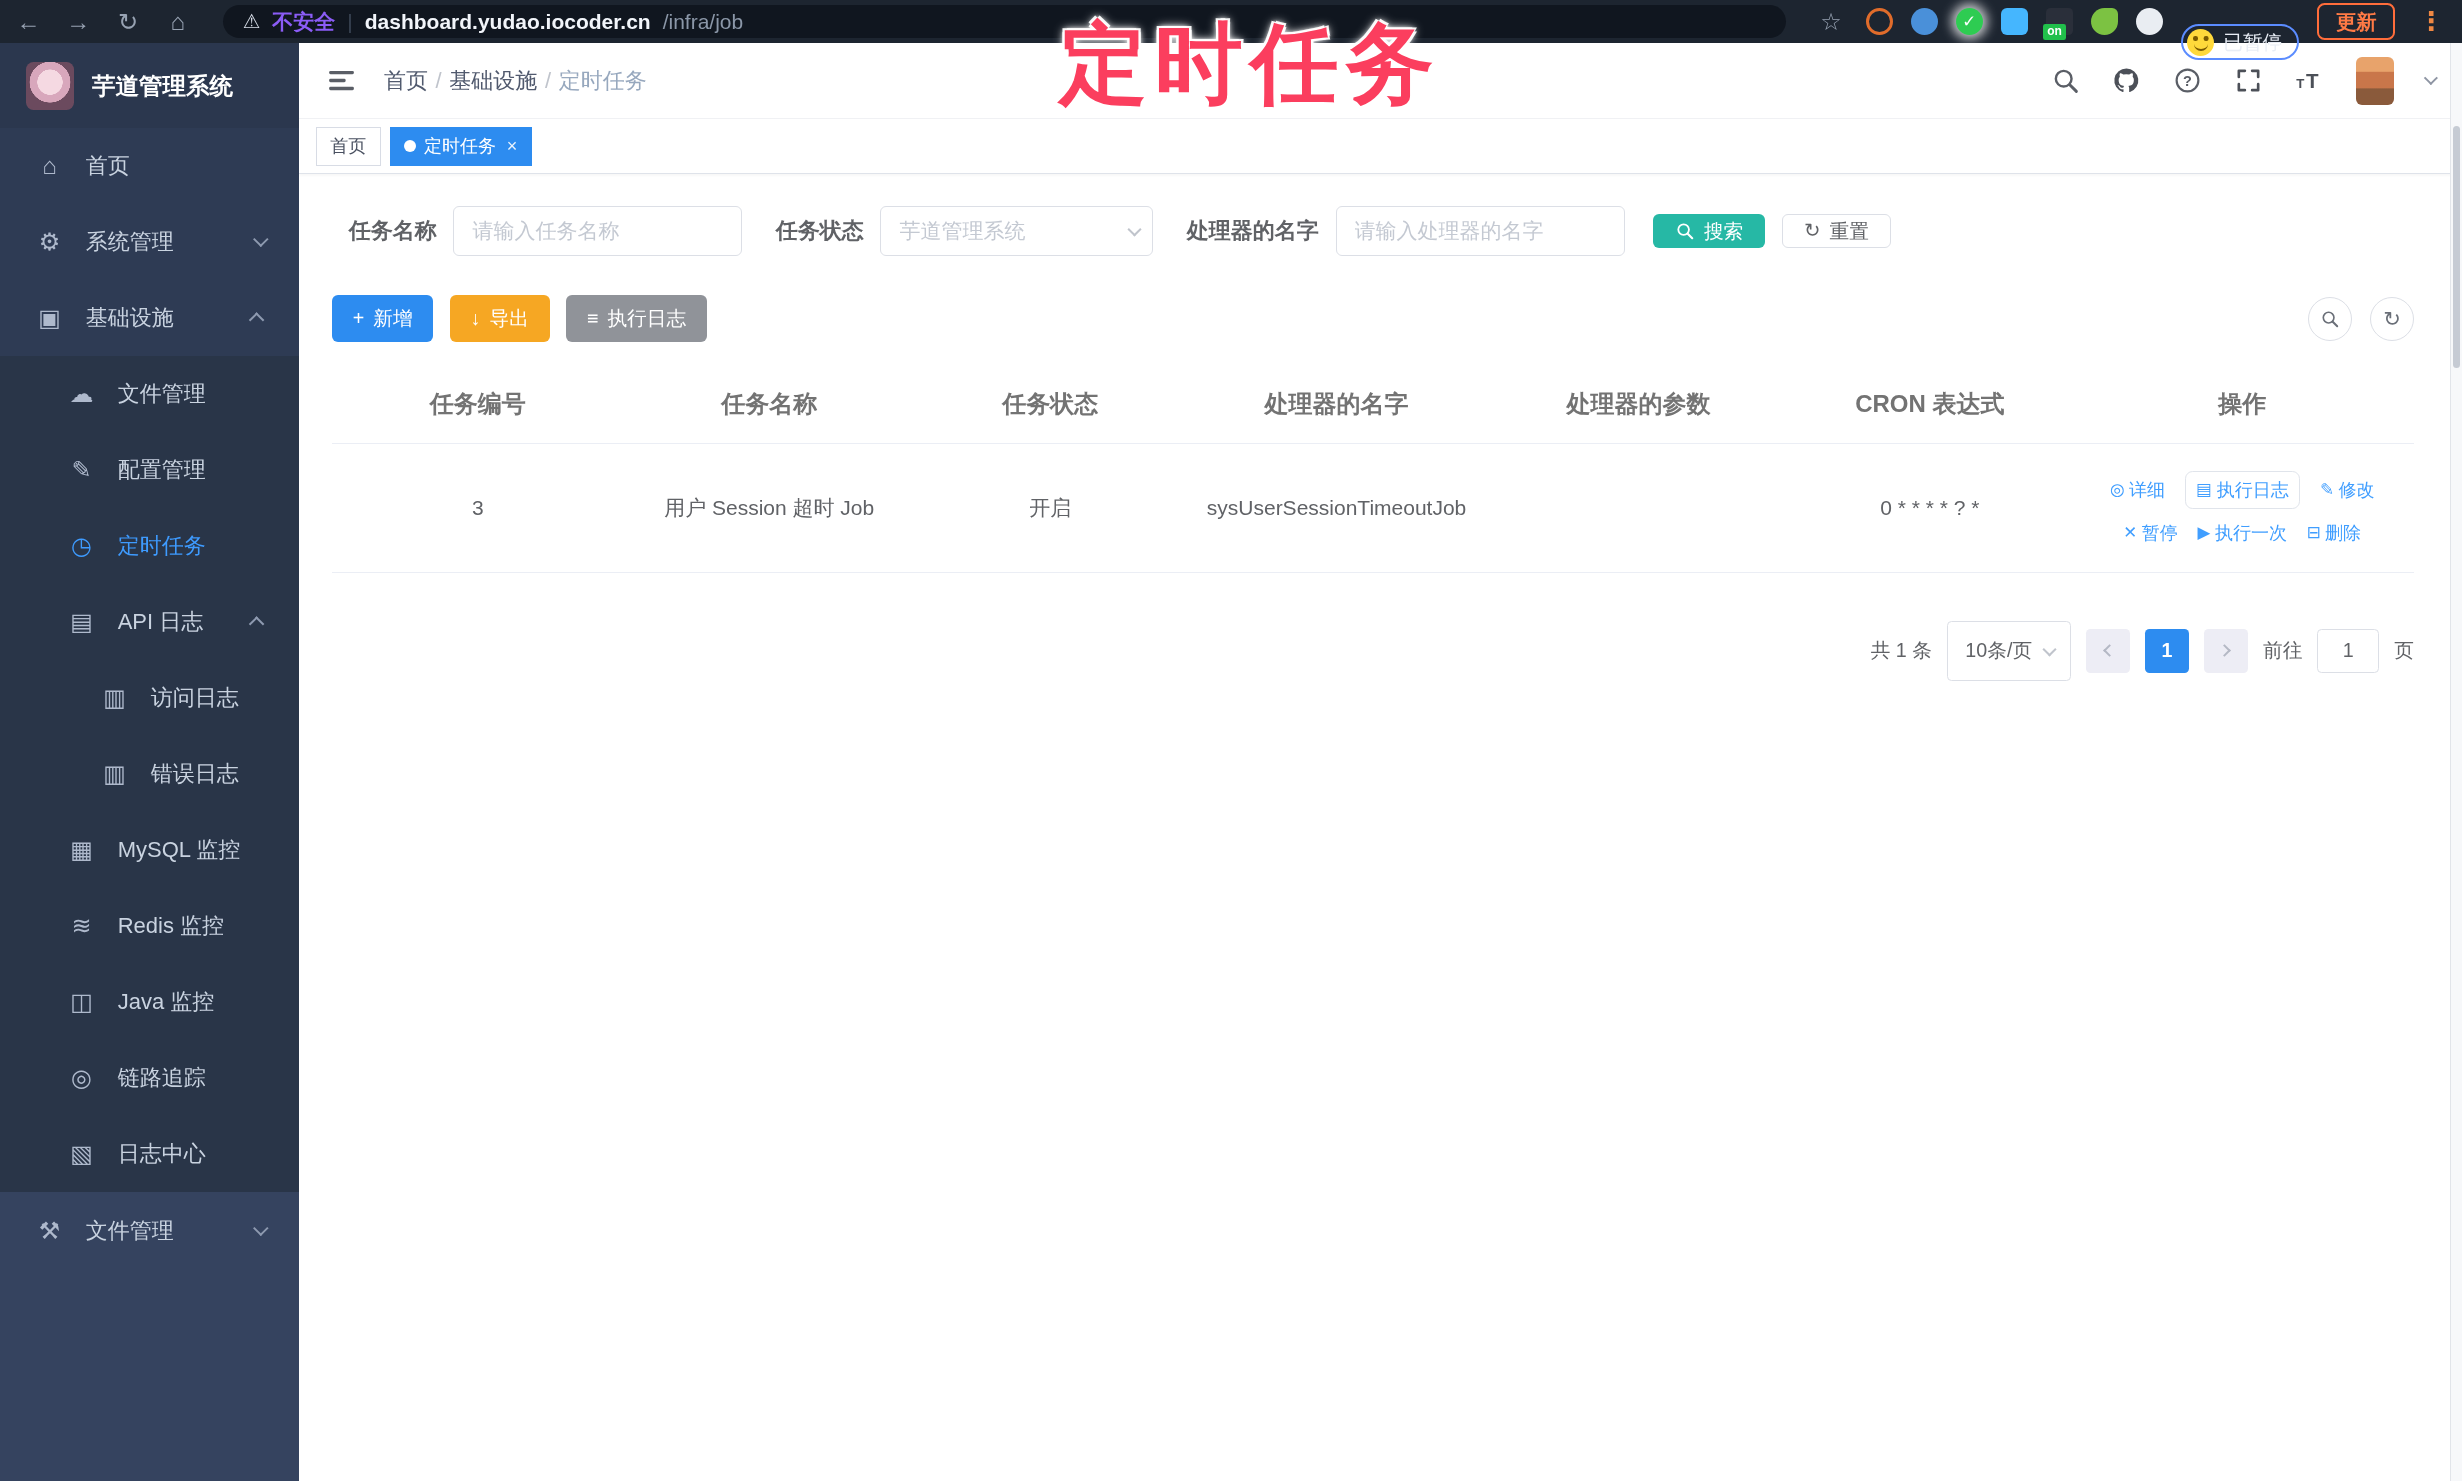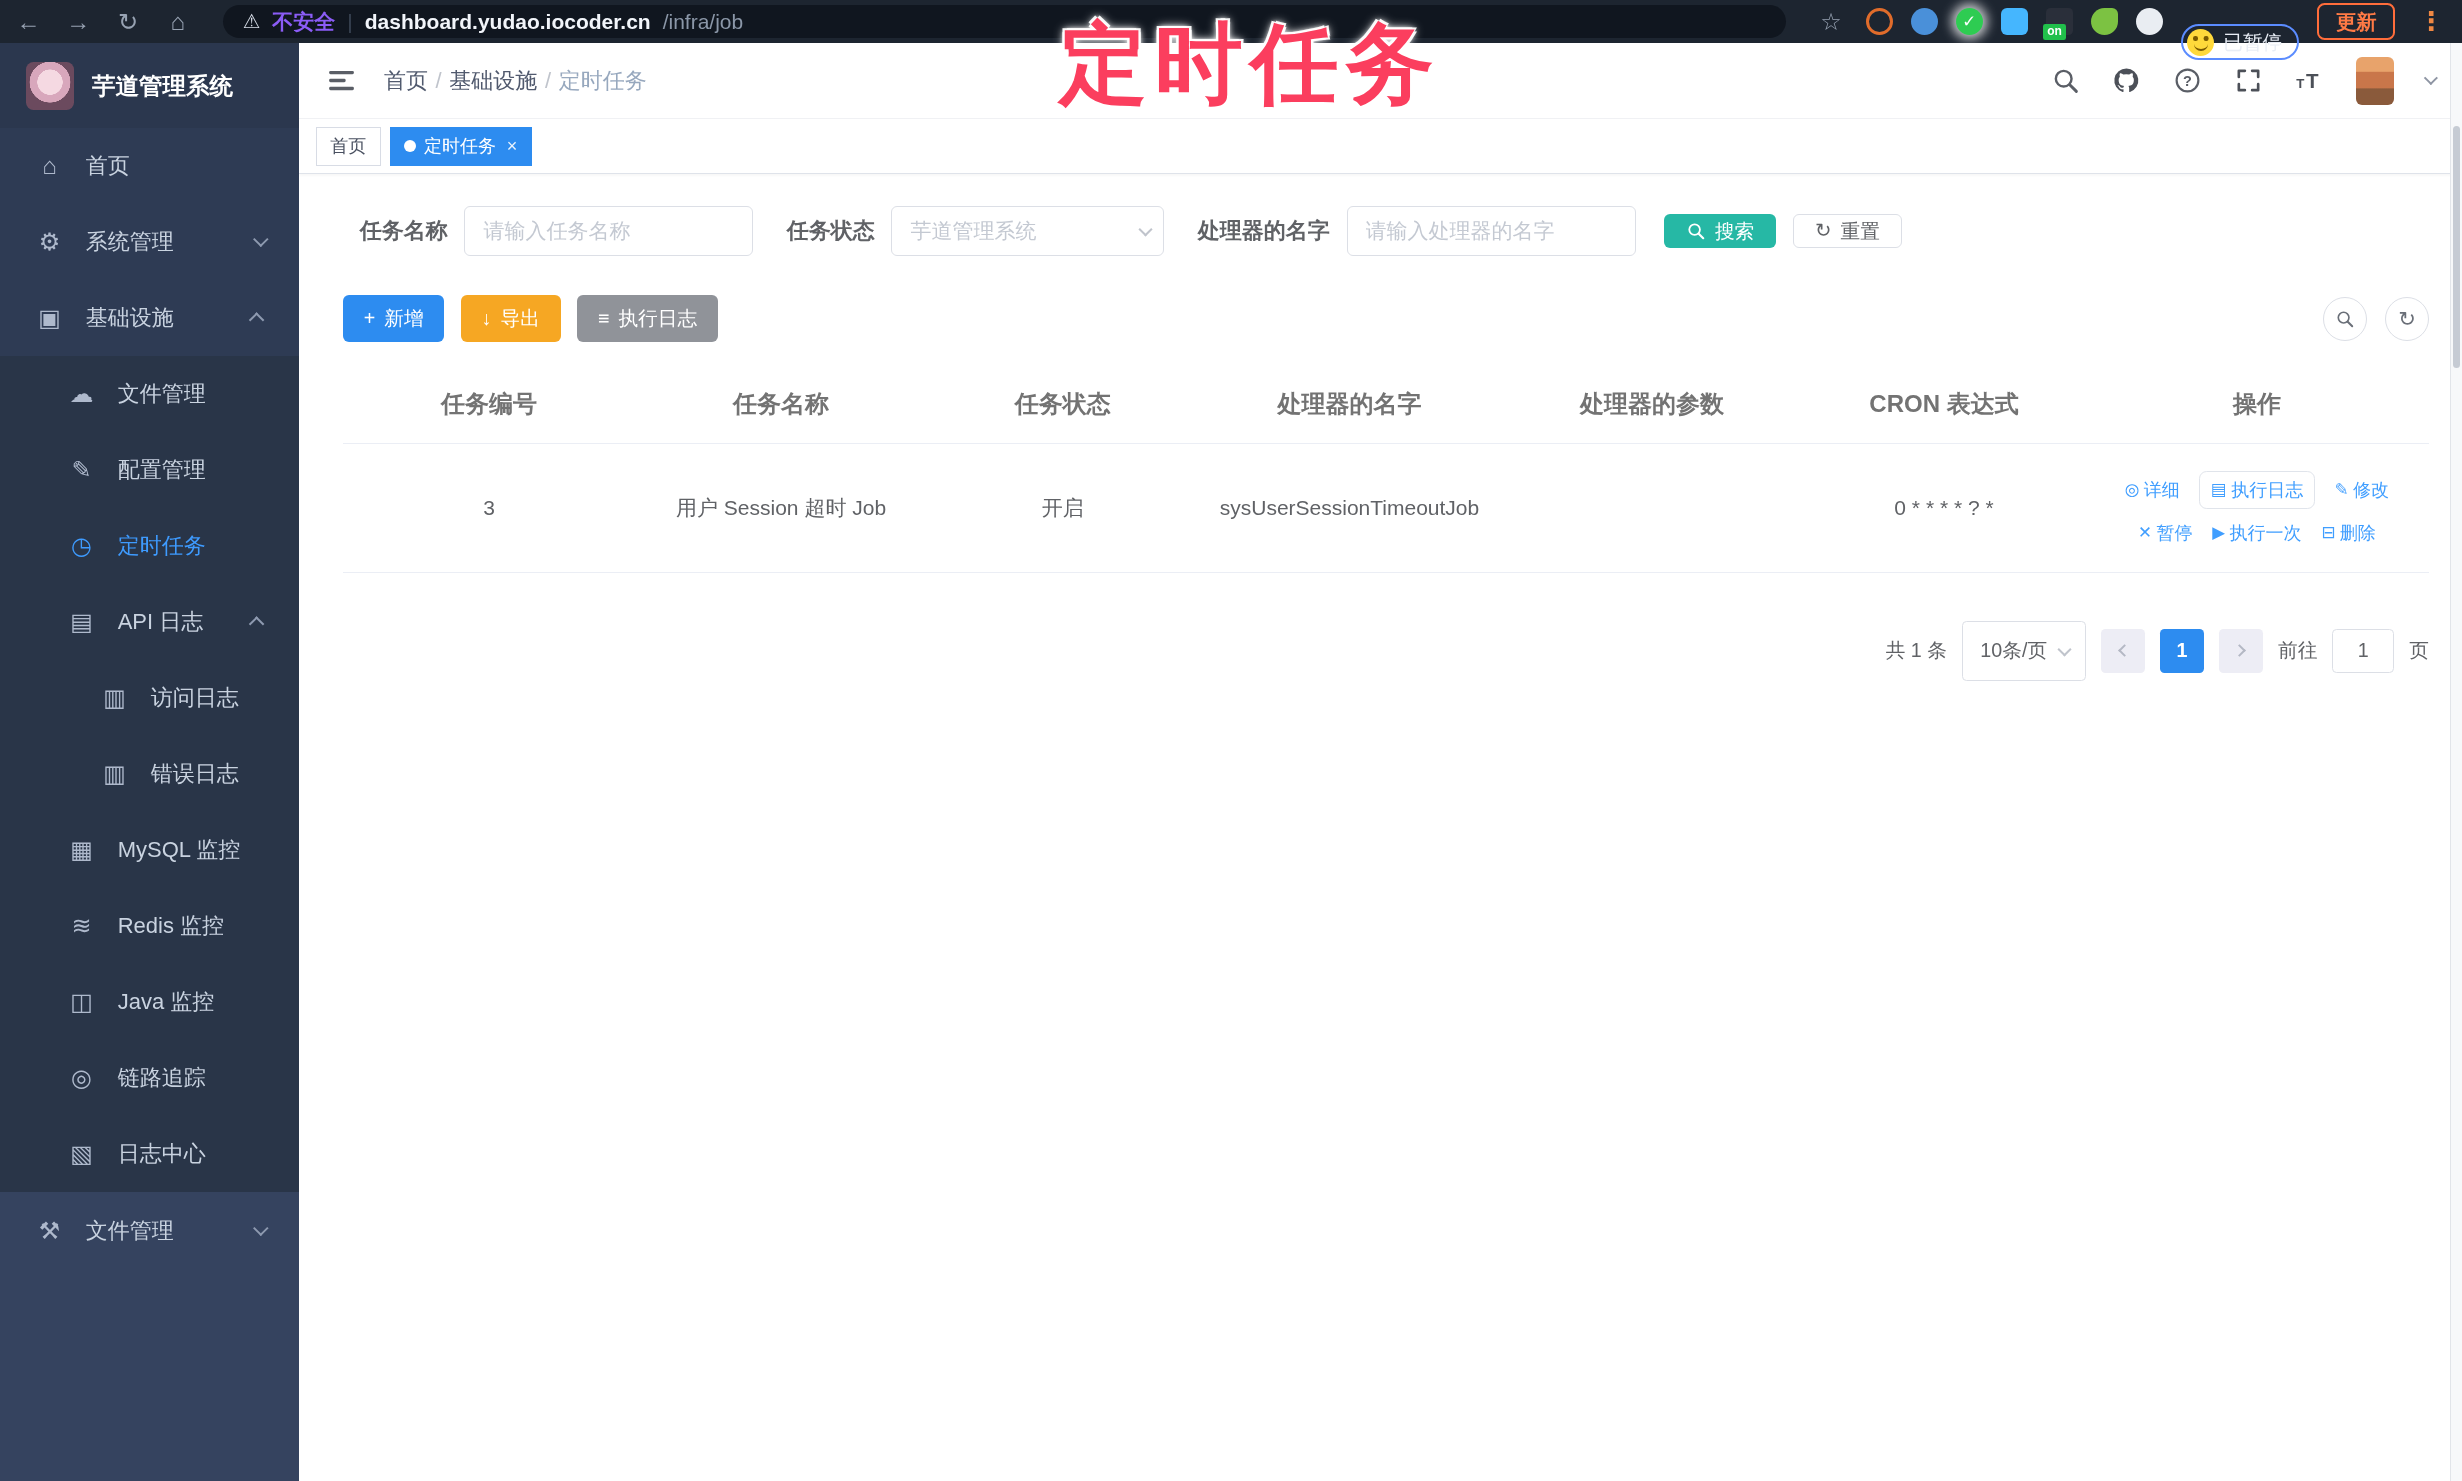--- a/index.html
+++ b/index.html
@@ -83,21 +83,21 @@
   
   .tags-bar { height:55px; display:flex; align-items:center; gap:9px; padding:0 16.7px;
     border-bottom:0.8px solid #dfe3ea; box-shadow:0 1.5px 3px rgba(0,0,0,.04); }
   .tag { height:39px; display:flex; align-items:center; padding:0 13.6px; font-size:18px;
     border:0.8px solid #d8dce5; background:#fff; color:#495060; cursor:pointer; gap:7.6px; }
   .tag.active { background:#2d8cf0; border-color:#2d8cf0; color:#fff; }
   .tag-dot { width:12px; height:12px; border-radius:50%; background:#fff; flex:0 0 auto; }
   .tag-close { font-size:18px; margin-left:3px; opacity:.9; }
 
   
-  .content { flex:1; padding:32px 33px 0 33px; position:relative;margin-left:11px; }
+  .content { flex:1; padding:32px 48px 0 33px; position:relative; }
   .filter-row { display:flex; align-items:center; gap:16.7px; margin-bottom:39px; flex-wrap:nowrap; }
   .f-label { font-size:22px; font-weight:bold; color:#606266; white-space:nowrap; margin-left:16.7px; }
   .f-label:first-child { margin-left:16.7px; }
   .f-input { height:50px; border:0.8px solid #dcdfe6; border-radius:6px; padding:0 18px; font-size:21px;
     color:#606266; width:289px; background:#fff; outline:none;
     font-family:"Liberation Sans","DejaVu Sans",sans-serif; }
   .f-input::placeholder { color:#c4c9d2; }
   .f-select { height:50px; border:0.8px solid #dcdfe6; border-radius:6px; padding:0 15px 0 18px;
     width:273px; display:flex; align-items:center; justify-content:space-between; background:#fff; cursor:pointer; }
   .f-select .ph { font-size:21px; color:#c4c9d2; white-space:nowrap; }

